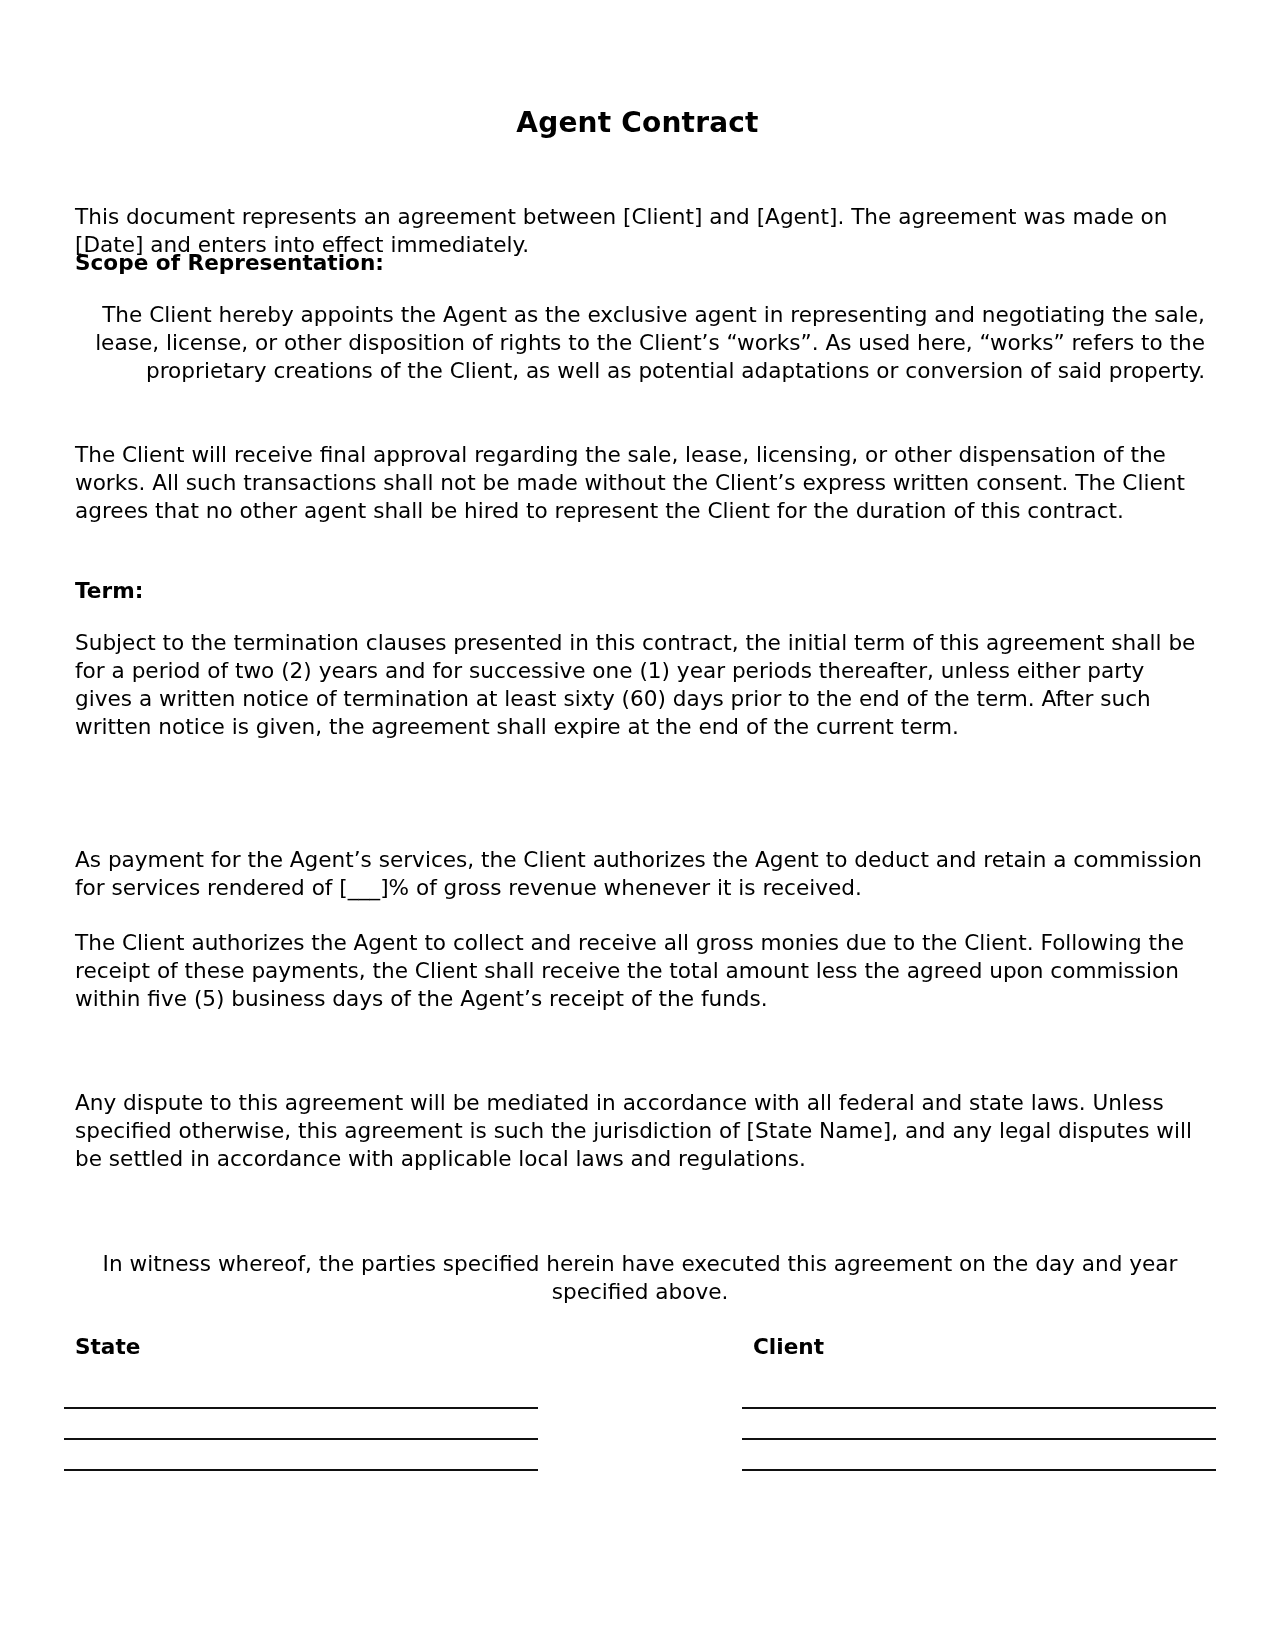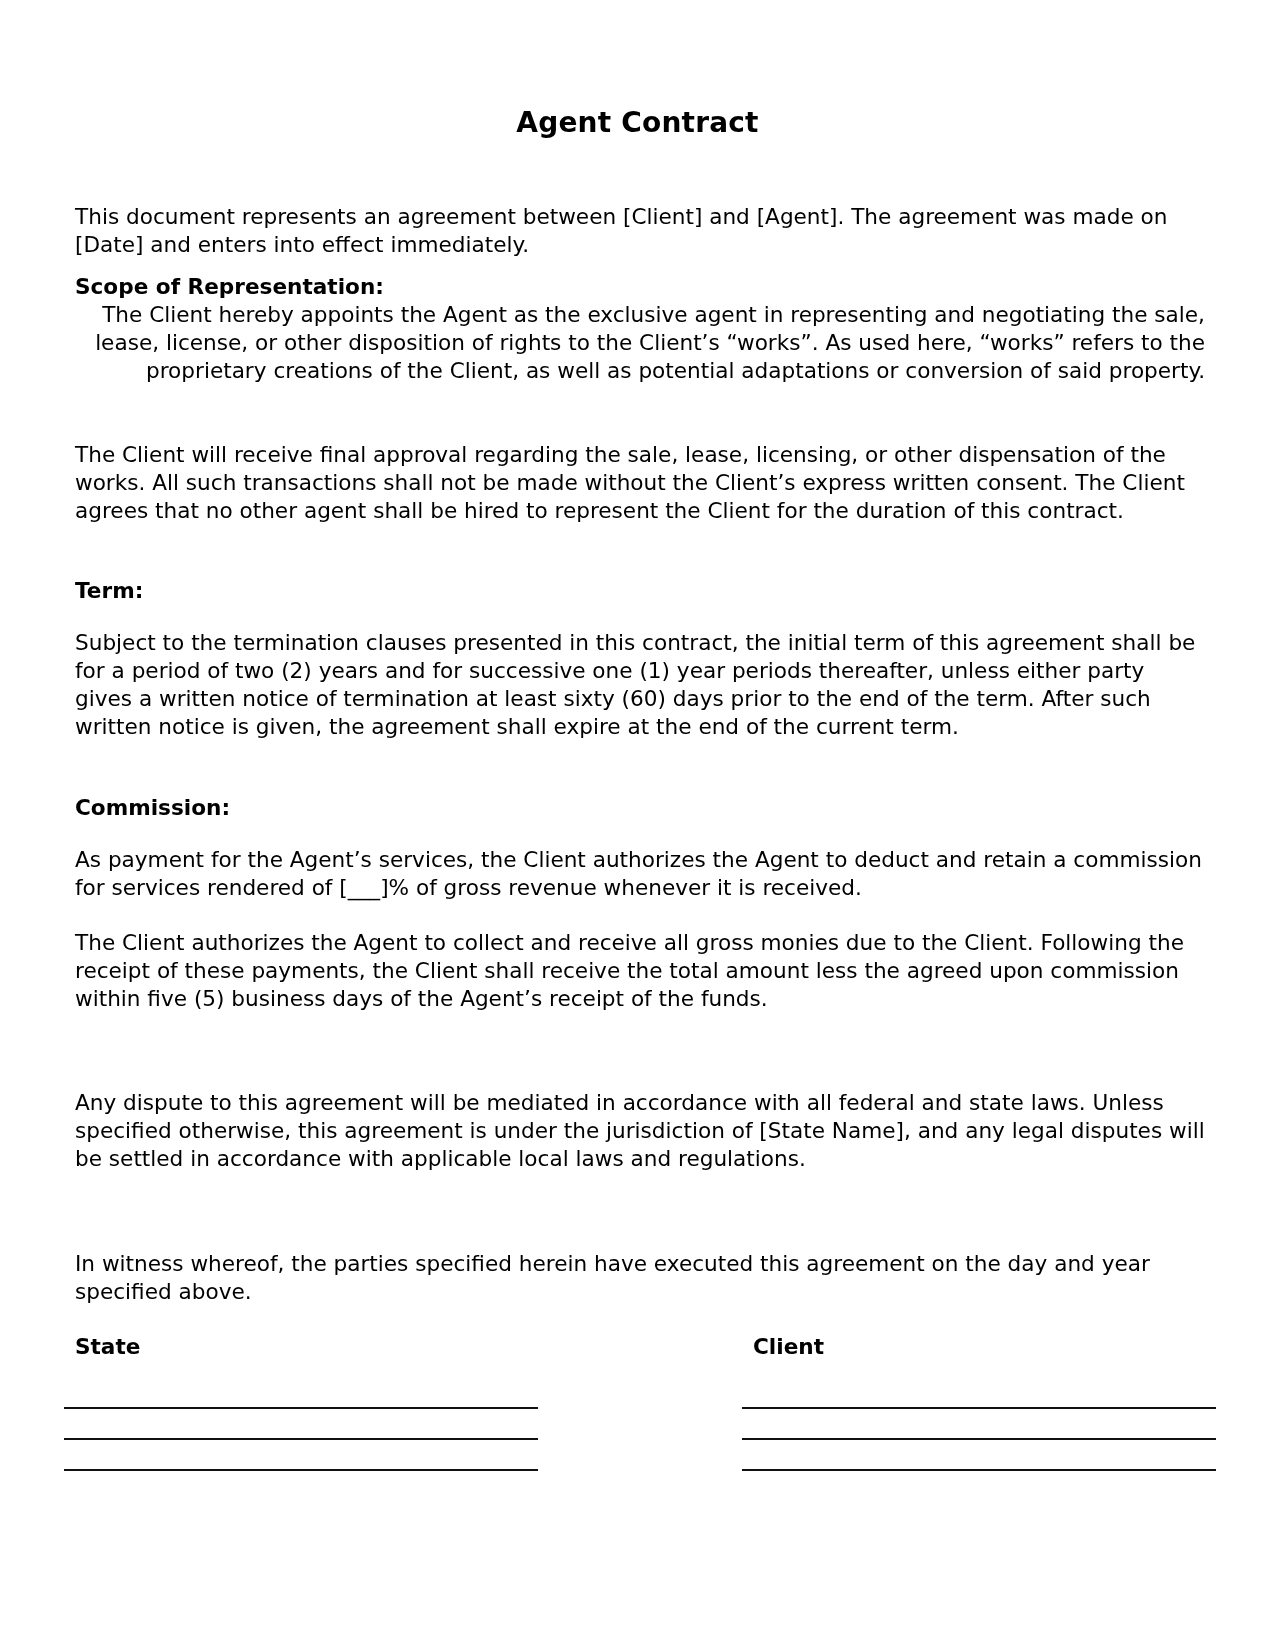--- a/index.html
+++ b/index.html
@@ -17,46 +17,45 @@
 </head>
 <body>
 
 <div class="page">
   <div class="title">Agent Contract</div>
 
   <div class="block para" style="top:170px;margin-top:33px;">
     <p>This document represents an agreement between [Client] and [Agent]. The agreement was made on [Date] and enters into effect immediately.</p>
   </div>
 
-  <div class="block heading" style="top:249px;margin-top:24px;">Scope of Representation:</div>
+  <div class="block heading" style="top:249px;">Scope of Representation:</div>
   <div class="block para" style="top:301px;text-align:right;">
     <p>The Client hereby appoints the Agent as the exclusive agent in representing and negotiating the sale, lease, license, or other disposition of rights to the Client’s “works”. As used here, “works” refers to the proprietary creations of the Client, as well as potential adaptations or conversion of said property.</p>
   </div>
   <div class="block heading" style="top:577px;">Term:</div>
 
   <div class="block para" style="top:441px;">
     <p>The Client will receive final approval regarding the sale, lease, licensing, or other dispensation of the works. All such transactions shall not be made without the Client’s express written consent. The Client agrees that no other agent shall be hired to represent the Client for the duration of this contract.</p>
   </div>
   <div class="block para" style="top:629px;">
     <p>Subject to the termination clauses presented in this contract, the initial term of this agreement shall be for a period of two (2) years and for successive one (1) year periods thereafter, unless either party gives a written notice of termination at least sixty (60) days prior to the end of the term. After such written notice is given, the agreement shall expire at the end of the current term.</p>
   </div>
 
-  <div class="block heading" style="top:794px;">Commission:</div>
   <div class="block para" style="top:846px;">
     <p>As payment for the Agent’s services, the Client authorizes the Agent to deduct and retain a commission for services rendered of [___]% of gross revenue whenever it is received.</p>
   </div>
   <div class="block para" style="top:929px;">
     <p>The Client authorizes the Agent to collect and receive all gross monies due to the Client. Following the receipt of these payments, the Client shall receive the total amount less the agreed upon commission within five (5) business days of the Agent’s receipt of the funds.</p>
   </div>
 
   <div class="block para" style="top:1089px;">
-    <p>Any dispute to this agreement will be mediated in accordance with all federal and state laws. Unless specified otherwise, this agreement is under the jurisdiction of [State Name], and any legal disputes will be settled in accordance with applicable local laws and regulations.</p>
+    <p>Any dispute to this agreement will be mediated in accordance with all federal and state laws. Unless specified otherwise, this agreement is such the jurisdiction of [State Name], and any legal disputes will be settled in accordance with applicable local laws and regulations.</p>
   </div>
 
-  <div class="block para" style="top:1250px;">
+  <div class="block para" style="top:1250px;text-align:center;">
     <p>In witness whereof, the parties specified herein have executed this agreement on the day and year specified above.</p>
   </div>
 
   <div class="sig-label" style="left:75px; top:1334px;">State</div>
   <div class="sig-label" style="left:753px; top:1334px;">Client</div>
 
   <div class="sig-line" style="left:64px; width:474px; top:1407px;"></div>
   <div class="sig-line" style="left:64px; width:474px; top:1438px;"></div>
   <div class="sig-line" style="left:64px; width:474px; top:1469px;"></div>
 

